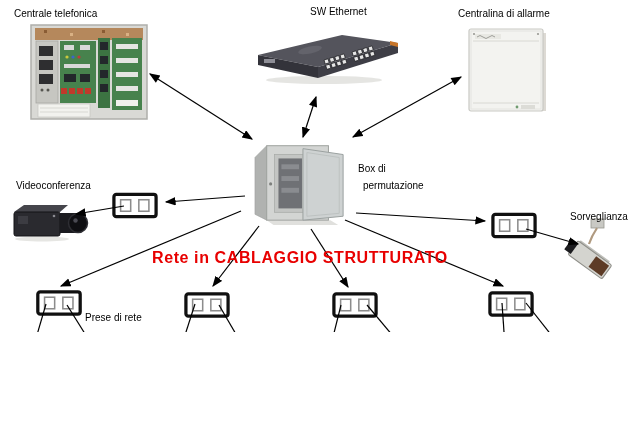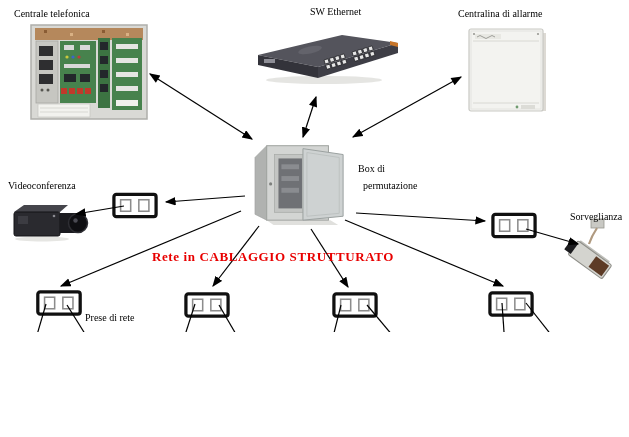--- a/index.html
+++ b/index.html
@@ -1,21 +1,21 @@
 <!DOCTYPE html>
 <html><head>
 <meta charset="utf-8">
 <style>
   html,body{margin:0;padding:0;background:#fff;}
   .canvas{position:relative;width:629px;height:332px;background:#ffffff;
-          font-family:Liberation Serif, serif;overflow:hidden;}
+          font-family:Liberation Sans, sans-serif;overflow:hidden;}
   .lbl{position:absolute;font-size:10px;color:#000;white-space:nowrap;z-index:6;}
   .lbl2{line-height:17px;}
   .lbl2 .l2{display:block;padding-left:5px;}
-  .title{position:absolute;left:152px;top:249px;font-size:13px;font-weight:bold;
+  .title{position:absolute;left:152px;top:249px;font-size:16px;font-weight:bold;
          color:#e80000;letter-spacing:.6px;white-space:nowrap;z-index:6;}
   .dev{position:absolute;z-index:2;}
   .sock{position:absolute;z-index:3;}
   .overlay{position:absolute;left:0;top:0;z-index:4;pointer-events:none;}
   .defs{position:absolute;width:0;height:0;overflow:hidden;}
 </style>
 </head>
 <body>
 
 <div class="canvas">
@@ -225,21 +225,21 @@
     </g>
   </svg>
 
   <div class="lbl" style="left:14px;top:8px;">Centrale telefonica</div>
   <div class="lbl" style="left:310px;top:6px;text-align:center;">SW Ethernet</div>
   <div class="lbl" style="left:458px;top:8px;">Centralina di allarme</div>
   <div class="lbl lbl2" style="left:358px;top:160px;">
     <span class="l1">Box di</span>
     <span class="l2">permutazione</span>
   </div>
-  <div class="lbl" style="left:8px;top:180px;">Videoconferenza</div>
+  <div class="lbl" style="left:16px;top:180px;">Videoconferenza</div>
   <div class="lbl" style="left:570px;top:211px;">Sorveglianza</div>
   <div class="lbl" style="left:85px;top:312px;">Prese di rete</div>
   <div class="title">Rete in CABLAGGIO STRUTTURATO</div>
 
   <svg class="dev" style="left:30px;top:24px;" width="118" height="96">
       <use href="#sym-exchange"></use>
     </svg>
   <svg class="dev" style="left:252px;top:28px;" width="150" height="58">
       <use href="#sym-switch"></use>
     </svg>

